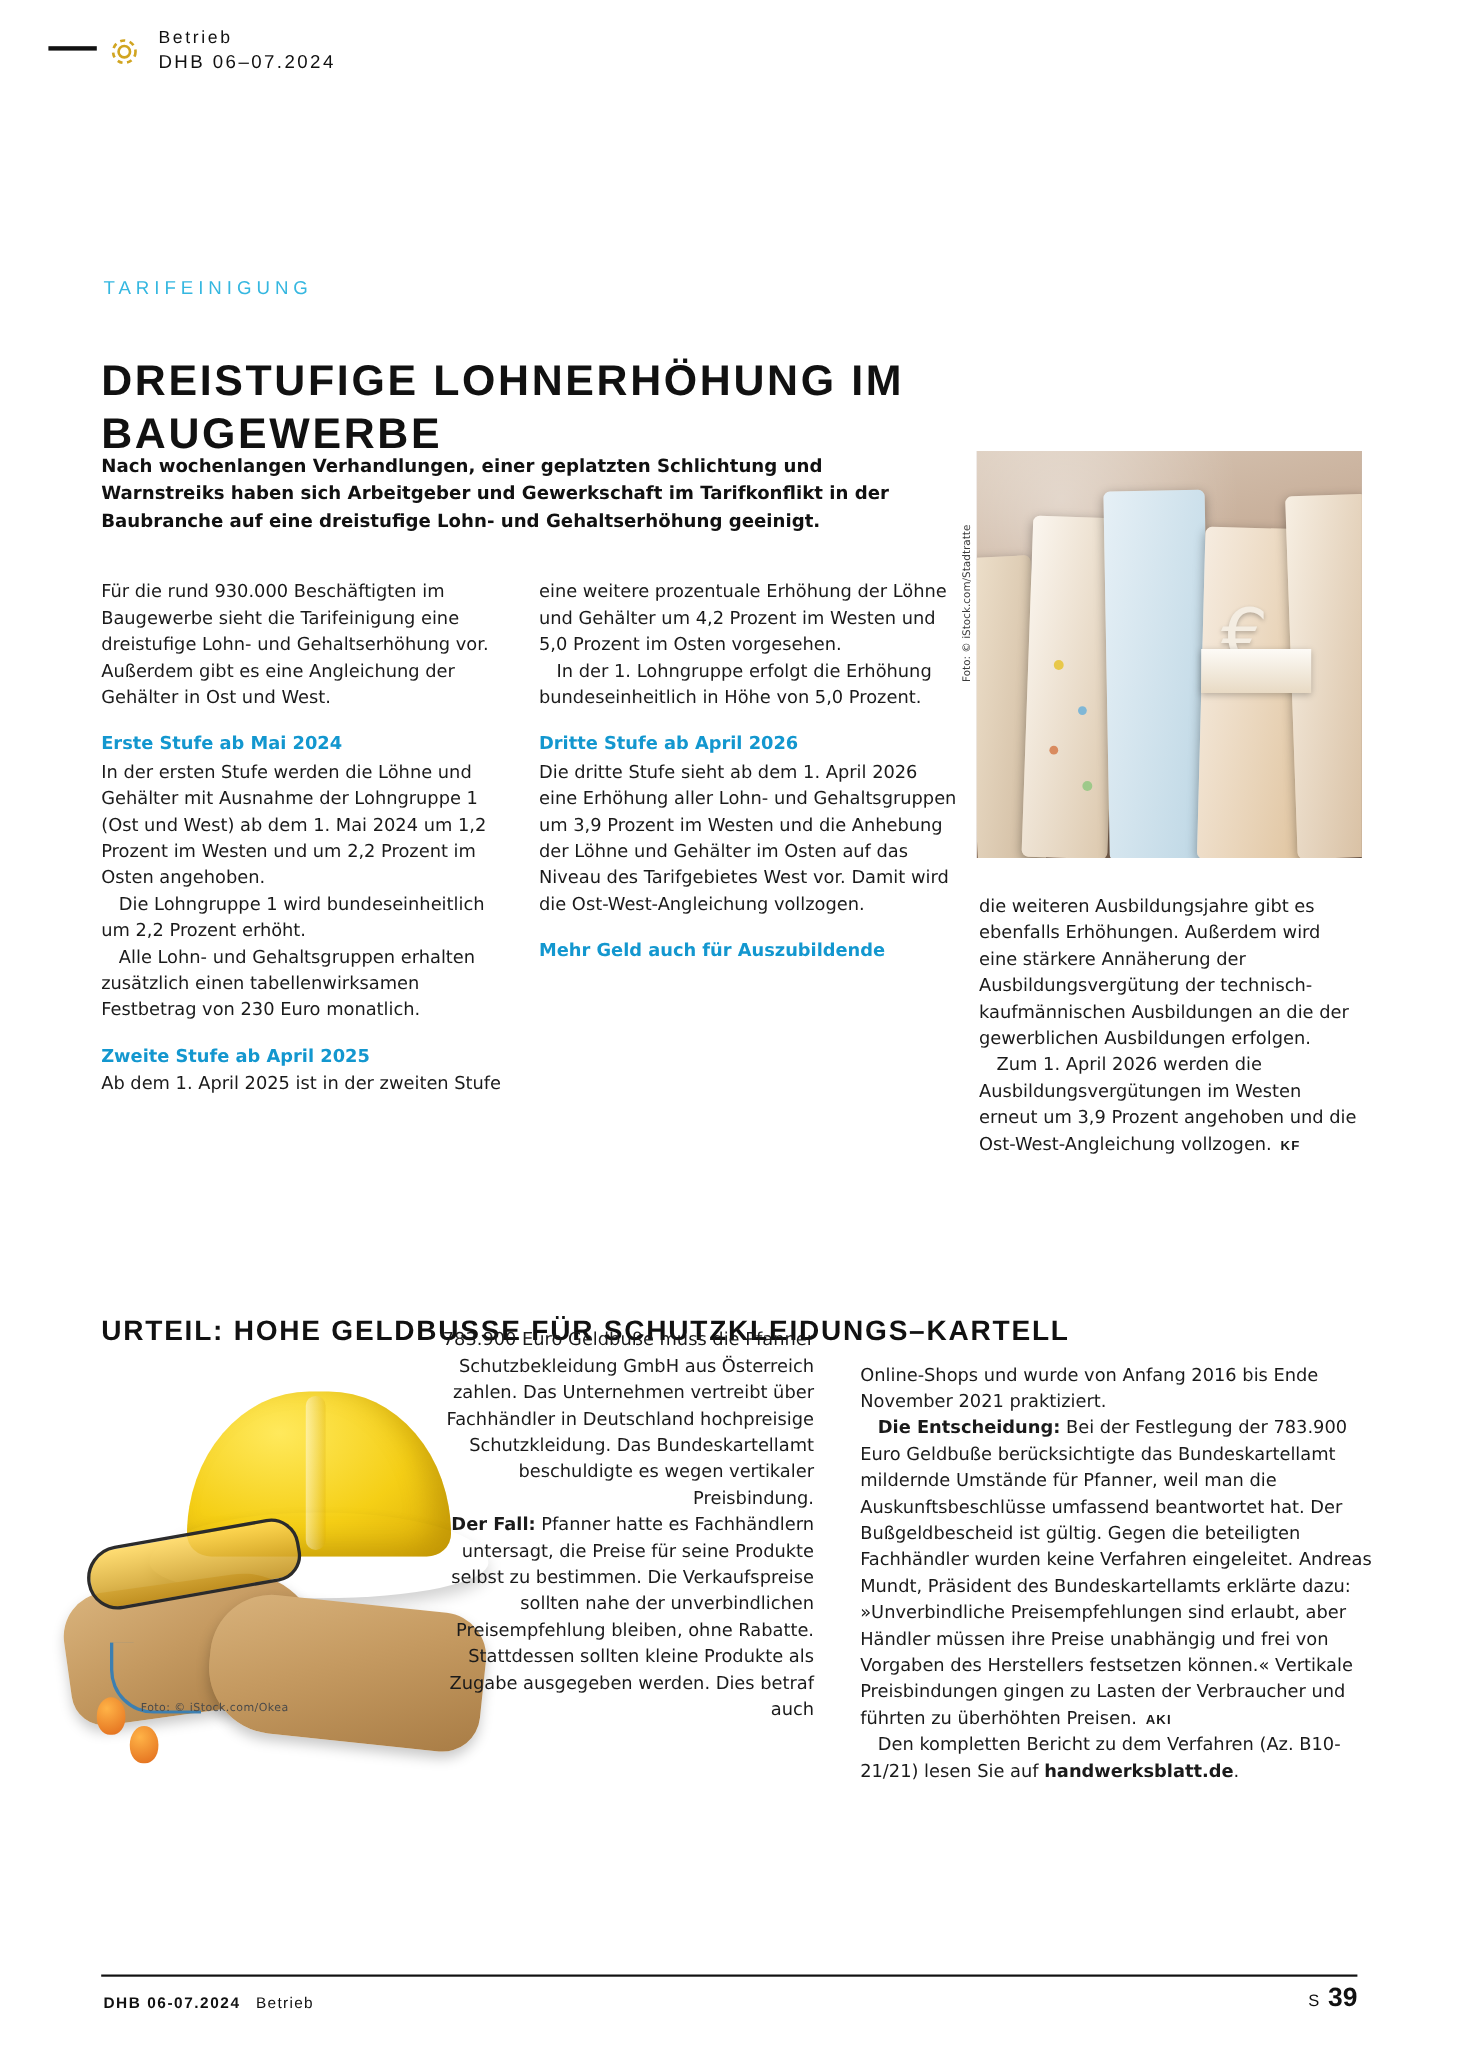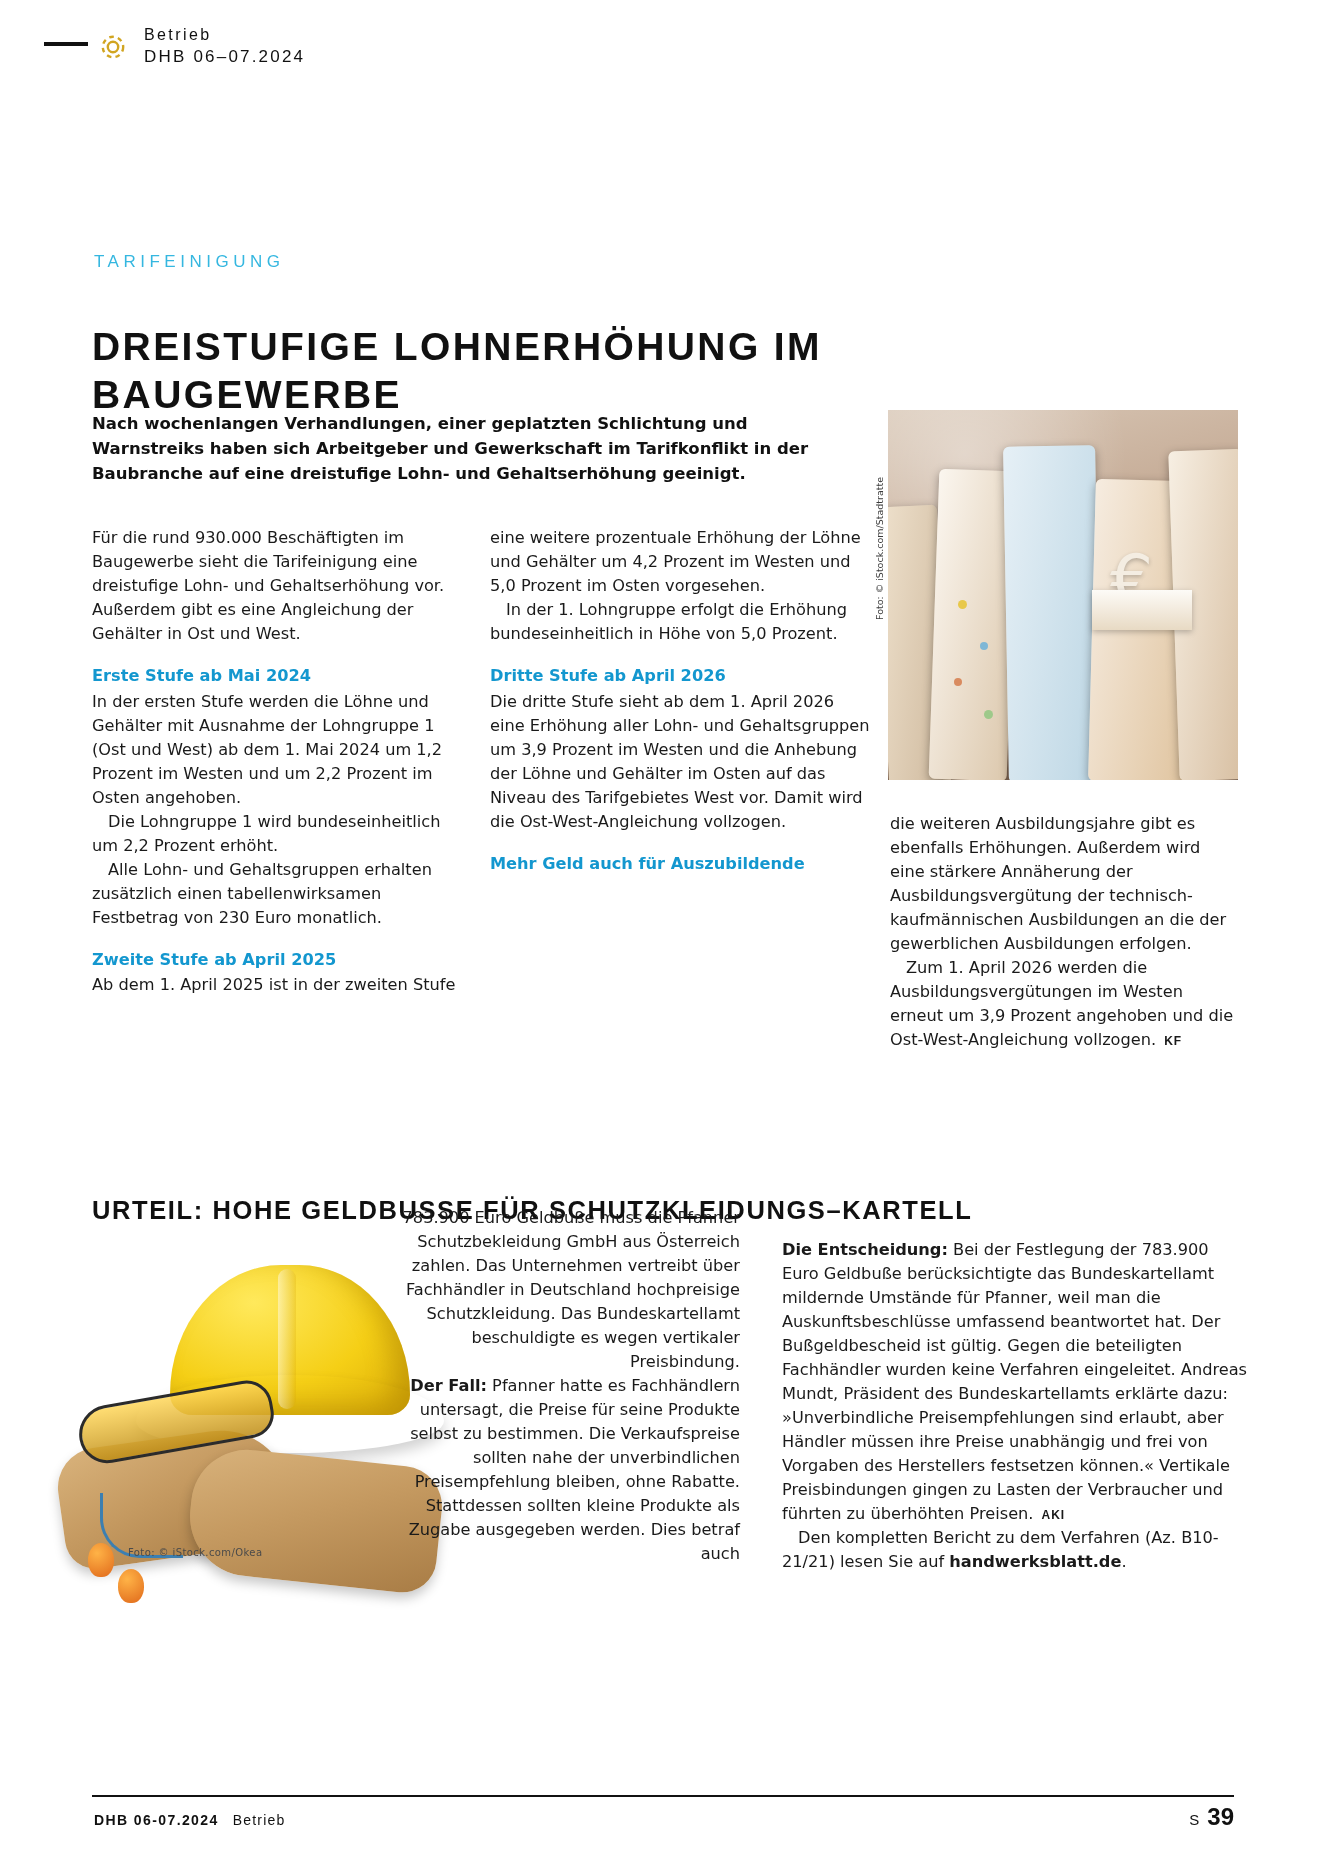--- a/index.html
+++ b/index.html
@@ -401,20 +401,21 @@
     <div class="earplug e2"></div>
   </div>
   <div class="photo-credit-h">Foto: © iStock.com/Okea</div>
 
   <div class="col c4">
     <p>783.900 Euro Geldbuße muss die Pfanner Schutzbekleidung GmbH aus Österreich zahlen. Das Unternehmen vertreibt über Fachhändler in Deutschland hochpreisige Schutzkleidung. Das Bundeskartellamt beschuldigte es wegen vertikaler Preisbindung.</p>
     <p><span class="b">Der Fall:</span><span> Pfanner hatte es Fachhändlern untersagt, die Preise für seine Produkte selbst zu bestimmen. Die Verkaufspreise sollten nahe der unverbindlichen Preisempfehlung bleiben, ohne Rabatte. Stattdessen sollten kleine Produkte als Zugabe ausgegeben werden. Dies betraf auch</span></p>
   </div>
 
   <div class="col c5">
+    <p>Online-Shops und wurde von Anfang 2016 bis Ende November 2021 praktiziert.</p>
     <p><span class="b">Die Entscheidung:</span><span> Bei der Festlegung der 783.900 Euro Geldbuße berücksichtigte das Bundeskartellamt mildernde Umstände für Pfanner, weil man die Auskunftsbeschlüsse umfassend beantwortet hat. Der Bußgeldbescheid ist gültig. Gegen die beteiligten Fachhändler wurden keine Verfahren eingeleitet. Andreas Mundt, Präsident des Bundeskartellamts erklärte dazu: »Unverbindliche Preisempfehlungen sind erlaubt, aber Händler müssen ihre Preise unabhängig und frei von Vorgaben des Herstellers festsetzen können.« Vertikale Preisbindungen gingen zu Lasten der Verbraucher und führten zu überhöhten Preisen.</span><span class="initials">AKI</span></p>
     <p><span>Den kompletten Bericht zu dem Verfahren (Az. B10-21/21) lesen Sie auf </span><span class="link">handwerksblatt.de</span><span>.</span></p>
   </div>
 
   <div class="footer-rule"></div>
   <div class="footer-left">
     <b>DHB 06-07.2024</b><span class="sec">Betrieb</span>
   </div>
   <div class="footer-right">
     <span class="s">S</span>

